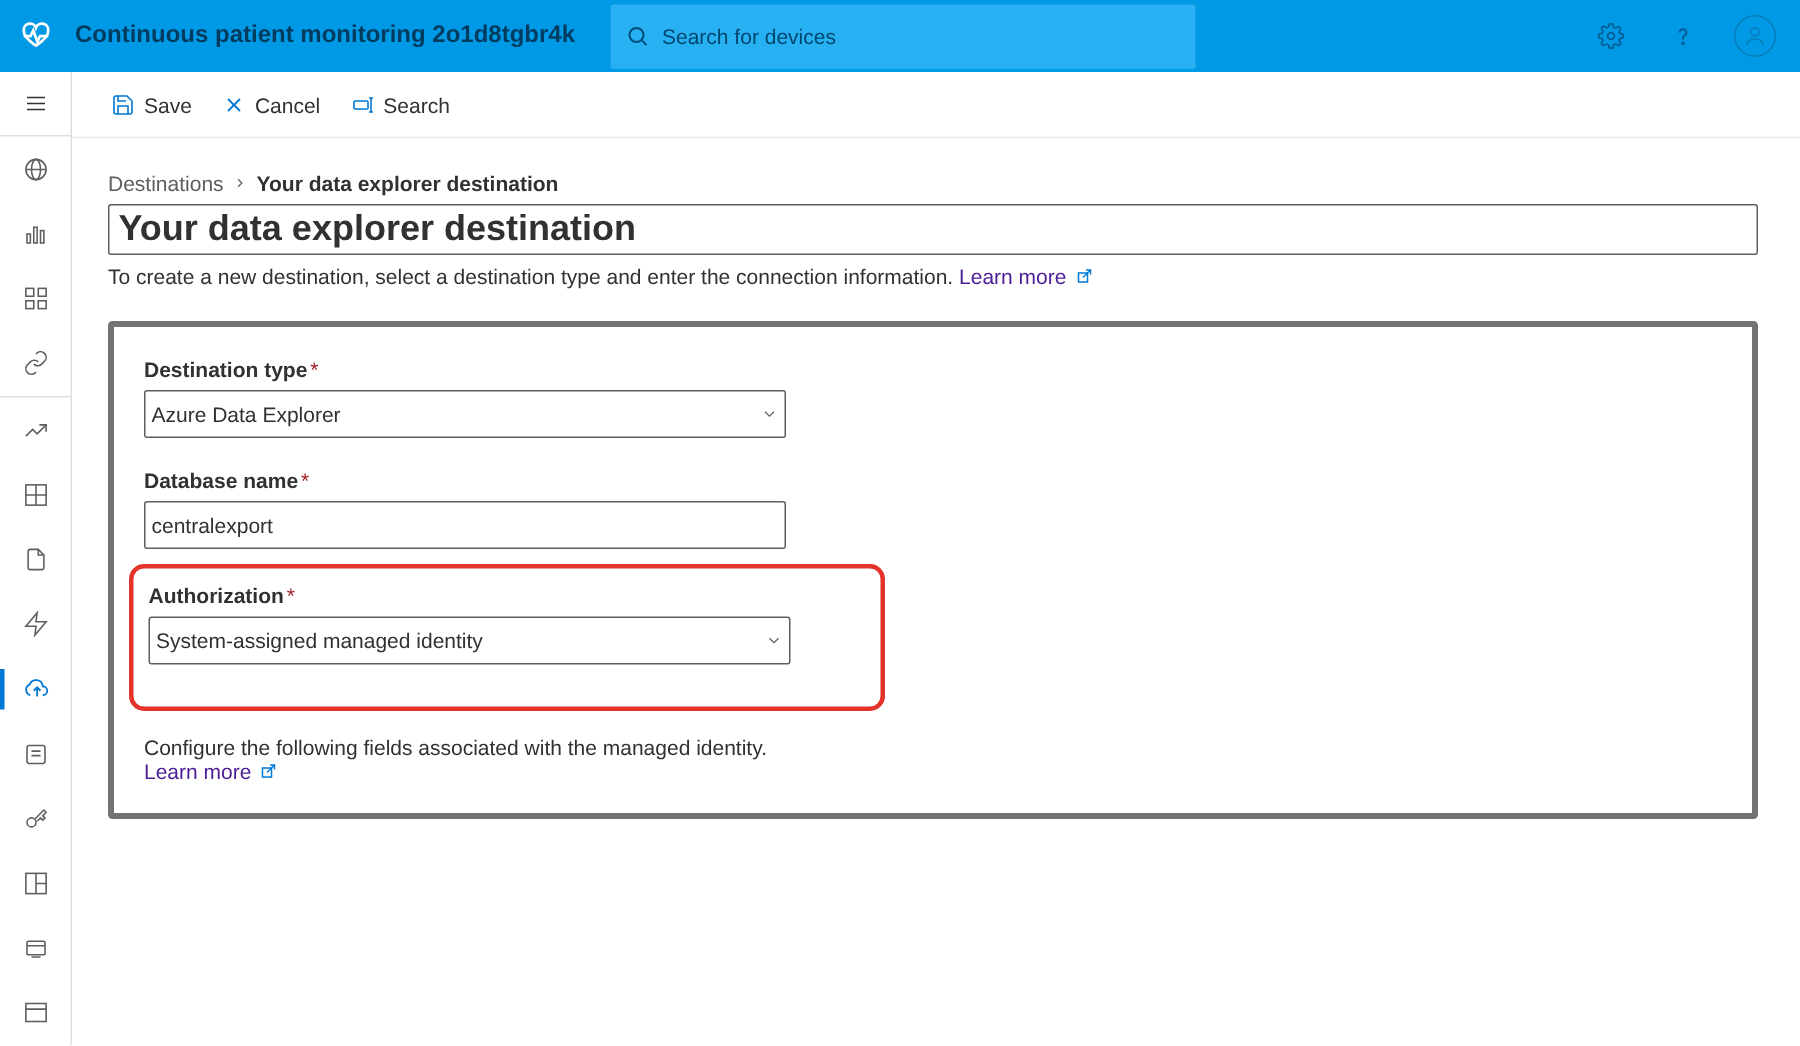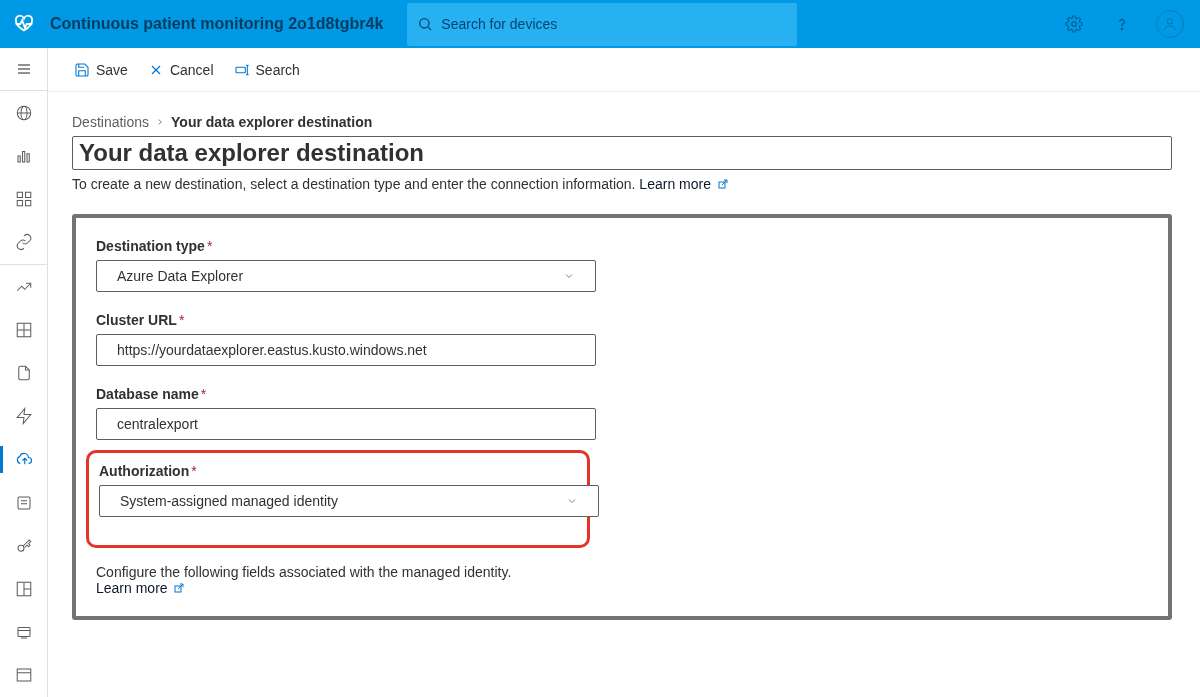--- a/index.html
+++ b/index.html
@@ -179,21 +179,21 @@
     color: #323130;
     font-family: inherit;
     height: 34px;
   }
   .subtext {
     margin-top: 6px;
     font-size: 14px;
     color: #323130;
   }
   .link {
-    color: #0f172a;
+    color: #4c1d95;
     text-decoration: none;
     cursor: pointer;
   }
   .link svg { margin-left: 2px; vertical-align: -1px; }
 
   .card {
     margin-top: 22px;
     border: 4px solid #737373;
     border-radius: 3px;
     background: #fff;
@@ -203,25 +203,25 @@
     margin-bottom: 20px;
   }
   .field-label {
     font-weight: 600;
     font-size: 14px;
     display: block;
     margin-bottom: 6px;
   }
   .req { color: #a4262c; font-weight: 400; margin-left: 2px; }
   .text-input, .select-wrap {
-    width: 500px;
+    width: 428px;
     height: 32px;
     border: 1px solid #605e5c;
     border-radius: 2px;
-    padding: 0 20px;
+    padding: 0 4px;
     font-size: 14px;
     font-family: inherit;
     color: #323130;
     background: #fff;
     outline: none;
   }
   .select-wrap {
     display: flex;
     align-items: center;
     justify-content: space-between;
@@ -444,24 +444,20 @@
         <div class="field">
           <label class="field-label"><span>Destination type</span><span class="req">*</span></label>
           <div class="select-wrap">
             <span>Azure Data Explorer</span>
             <svg width="12" height="12" viewBox="0 0 24 24" fill="none" stroke="#605e5c" stroke-width="1.6">
                 <polyline points="6 9 12 15 18 9"></polyline>
               </svg>
           </div>
         </div>
 
-        <div class="field">
-          <label class="field-label"><span>Cluster URL</span><span class="req">*</span></label>
-          <input class="text-input" value="https://yourdataexplorer.eastus.kusto.windows.net" style="">
-        </div>
 
         <div class="field">
           <label class="field-label"><span>Database name</span><span class="req">*</span></label>
           <input class="text-input" value="centralexport" style="">
         </div>
 
         <div class="field">
         </div>
 
         <div class="highlight-box">

